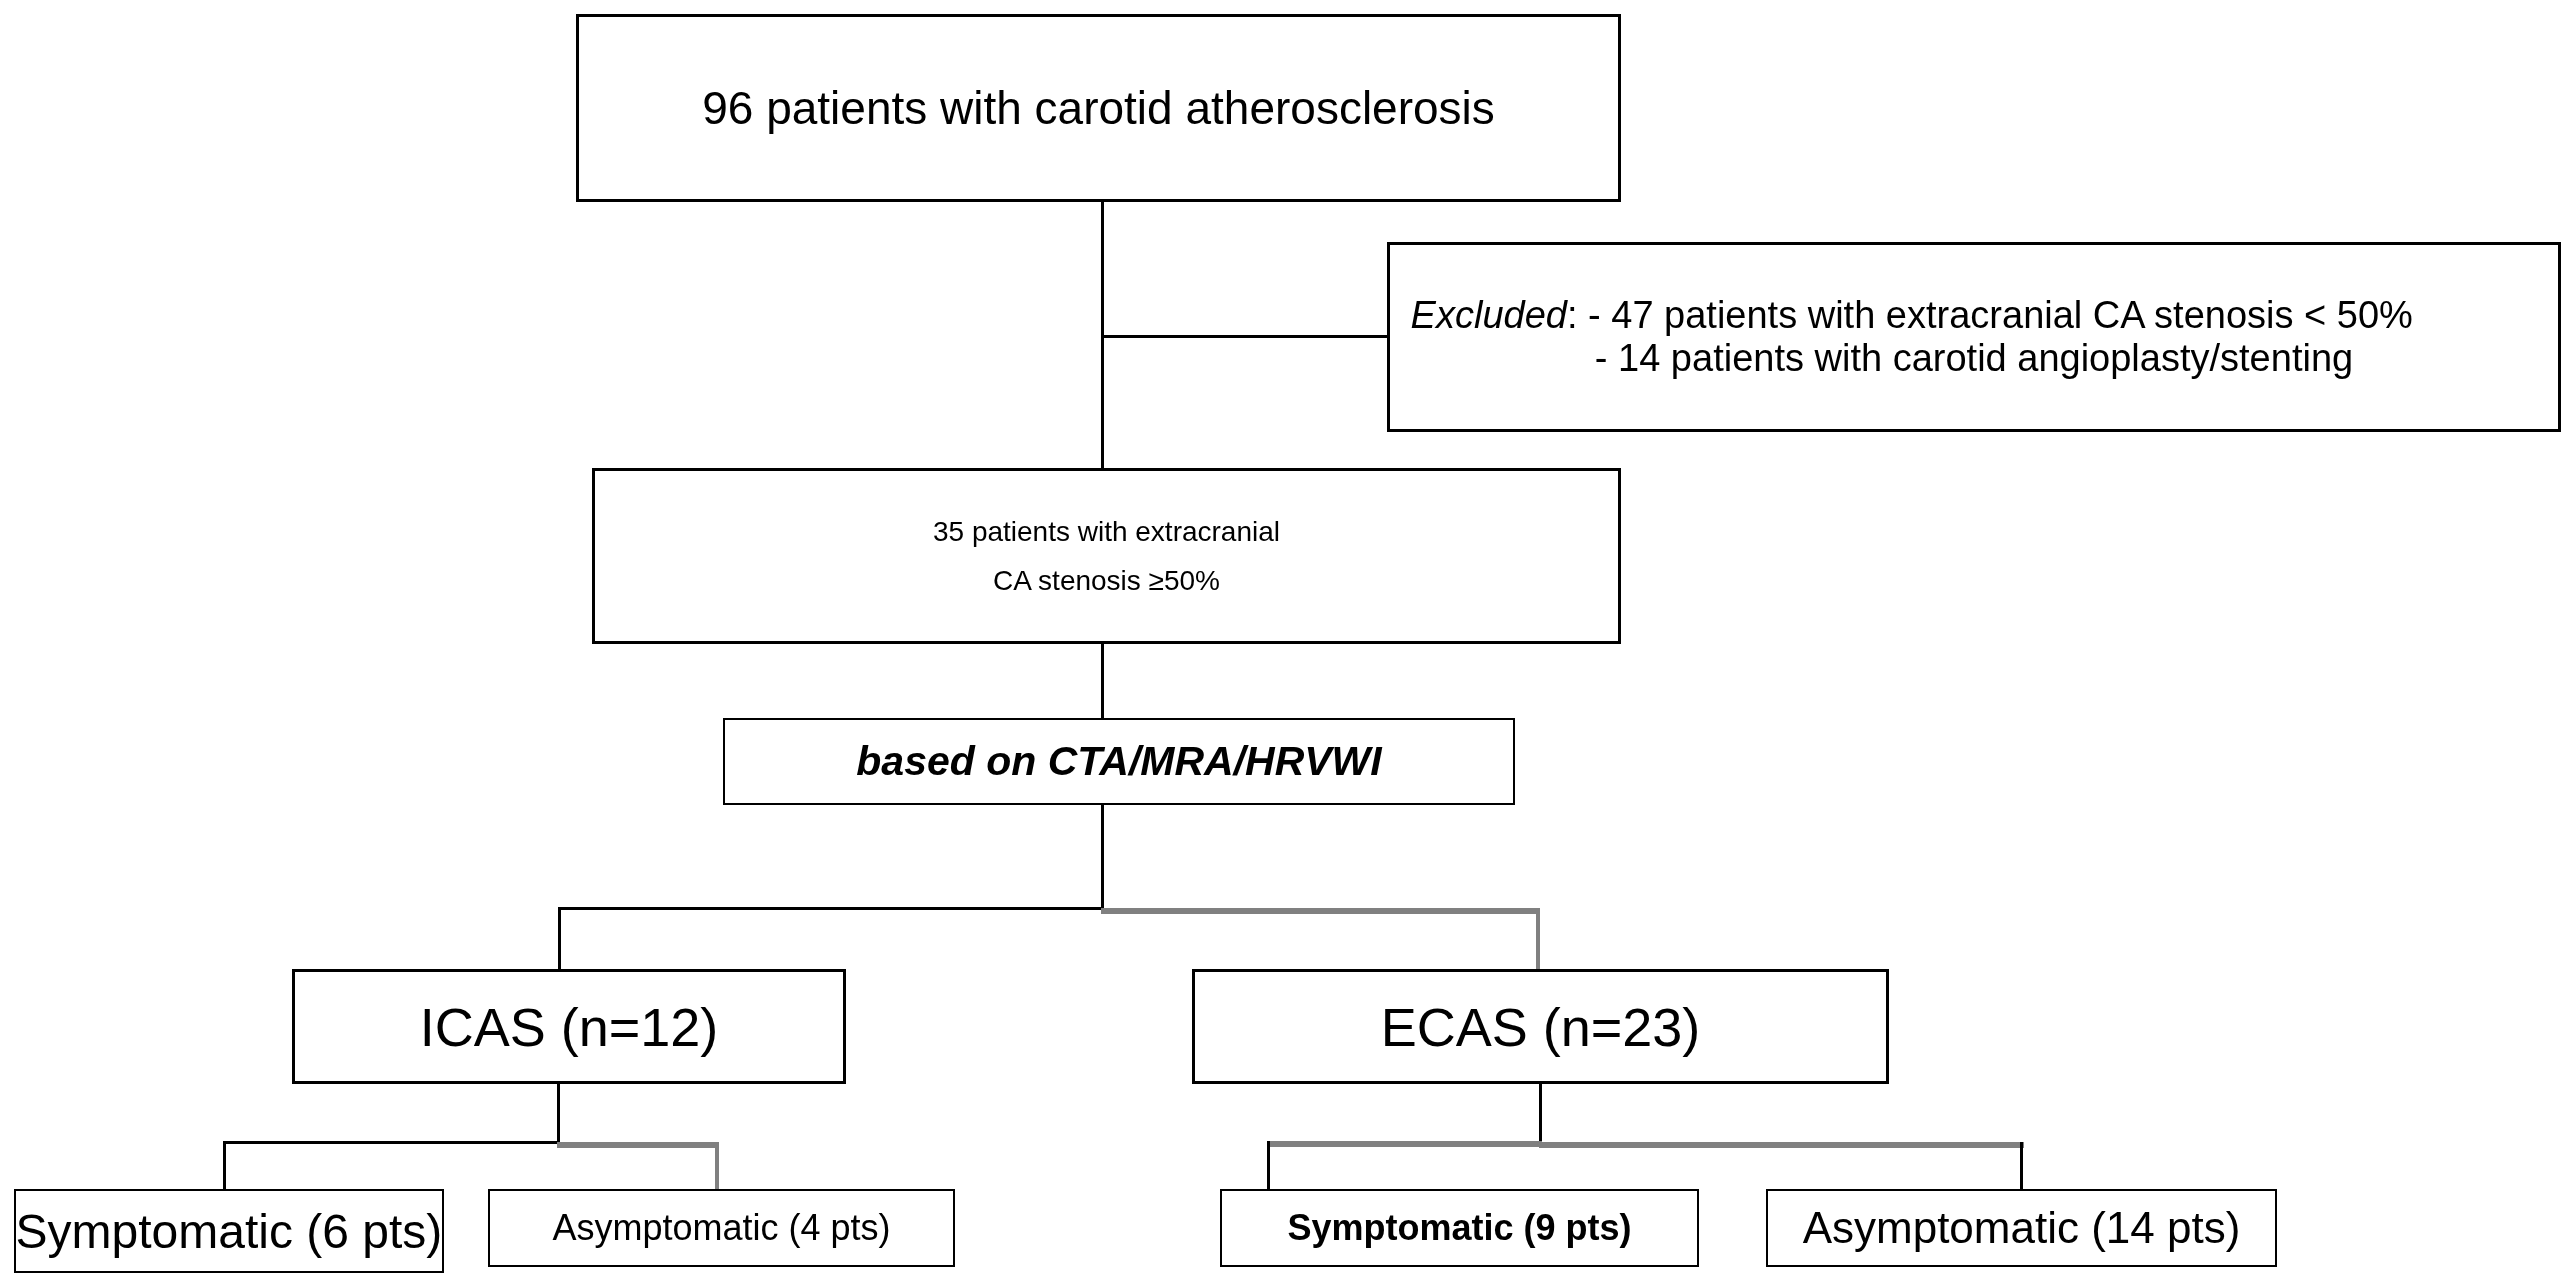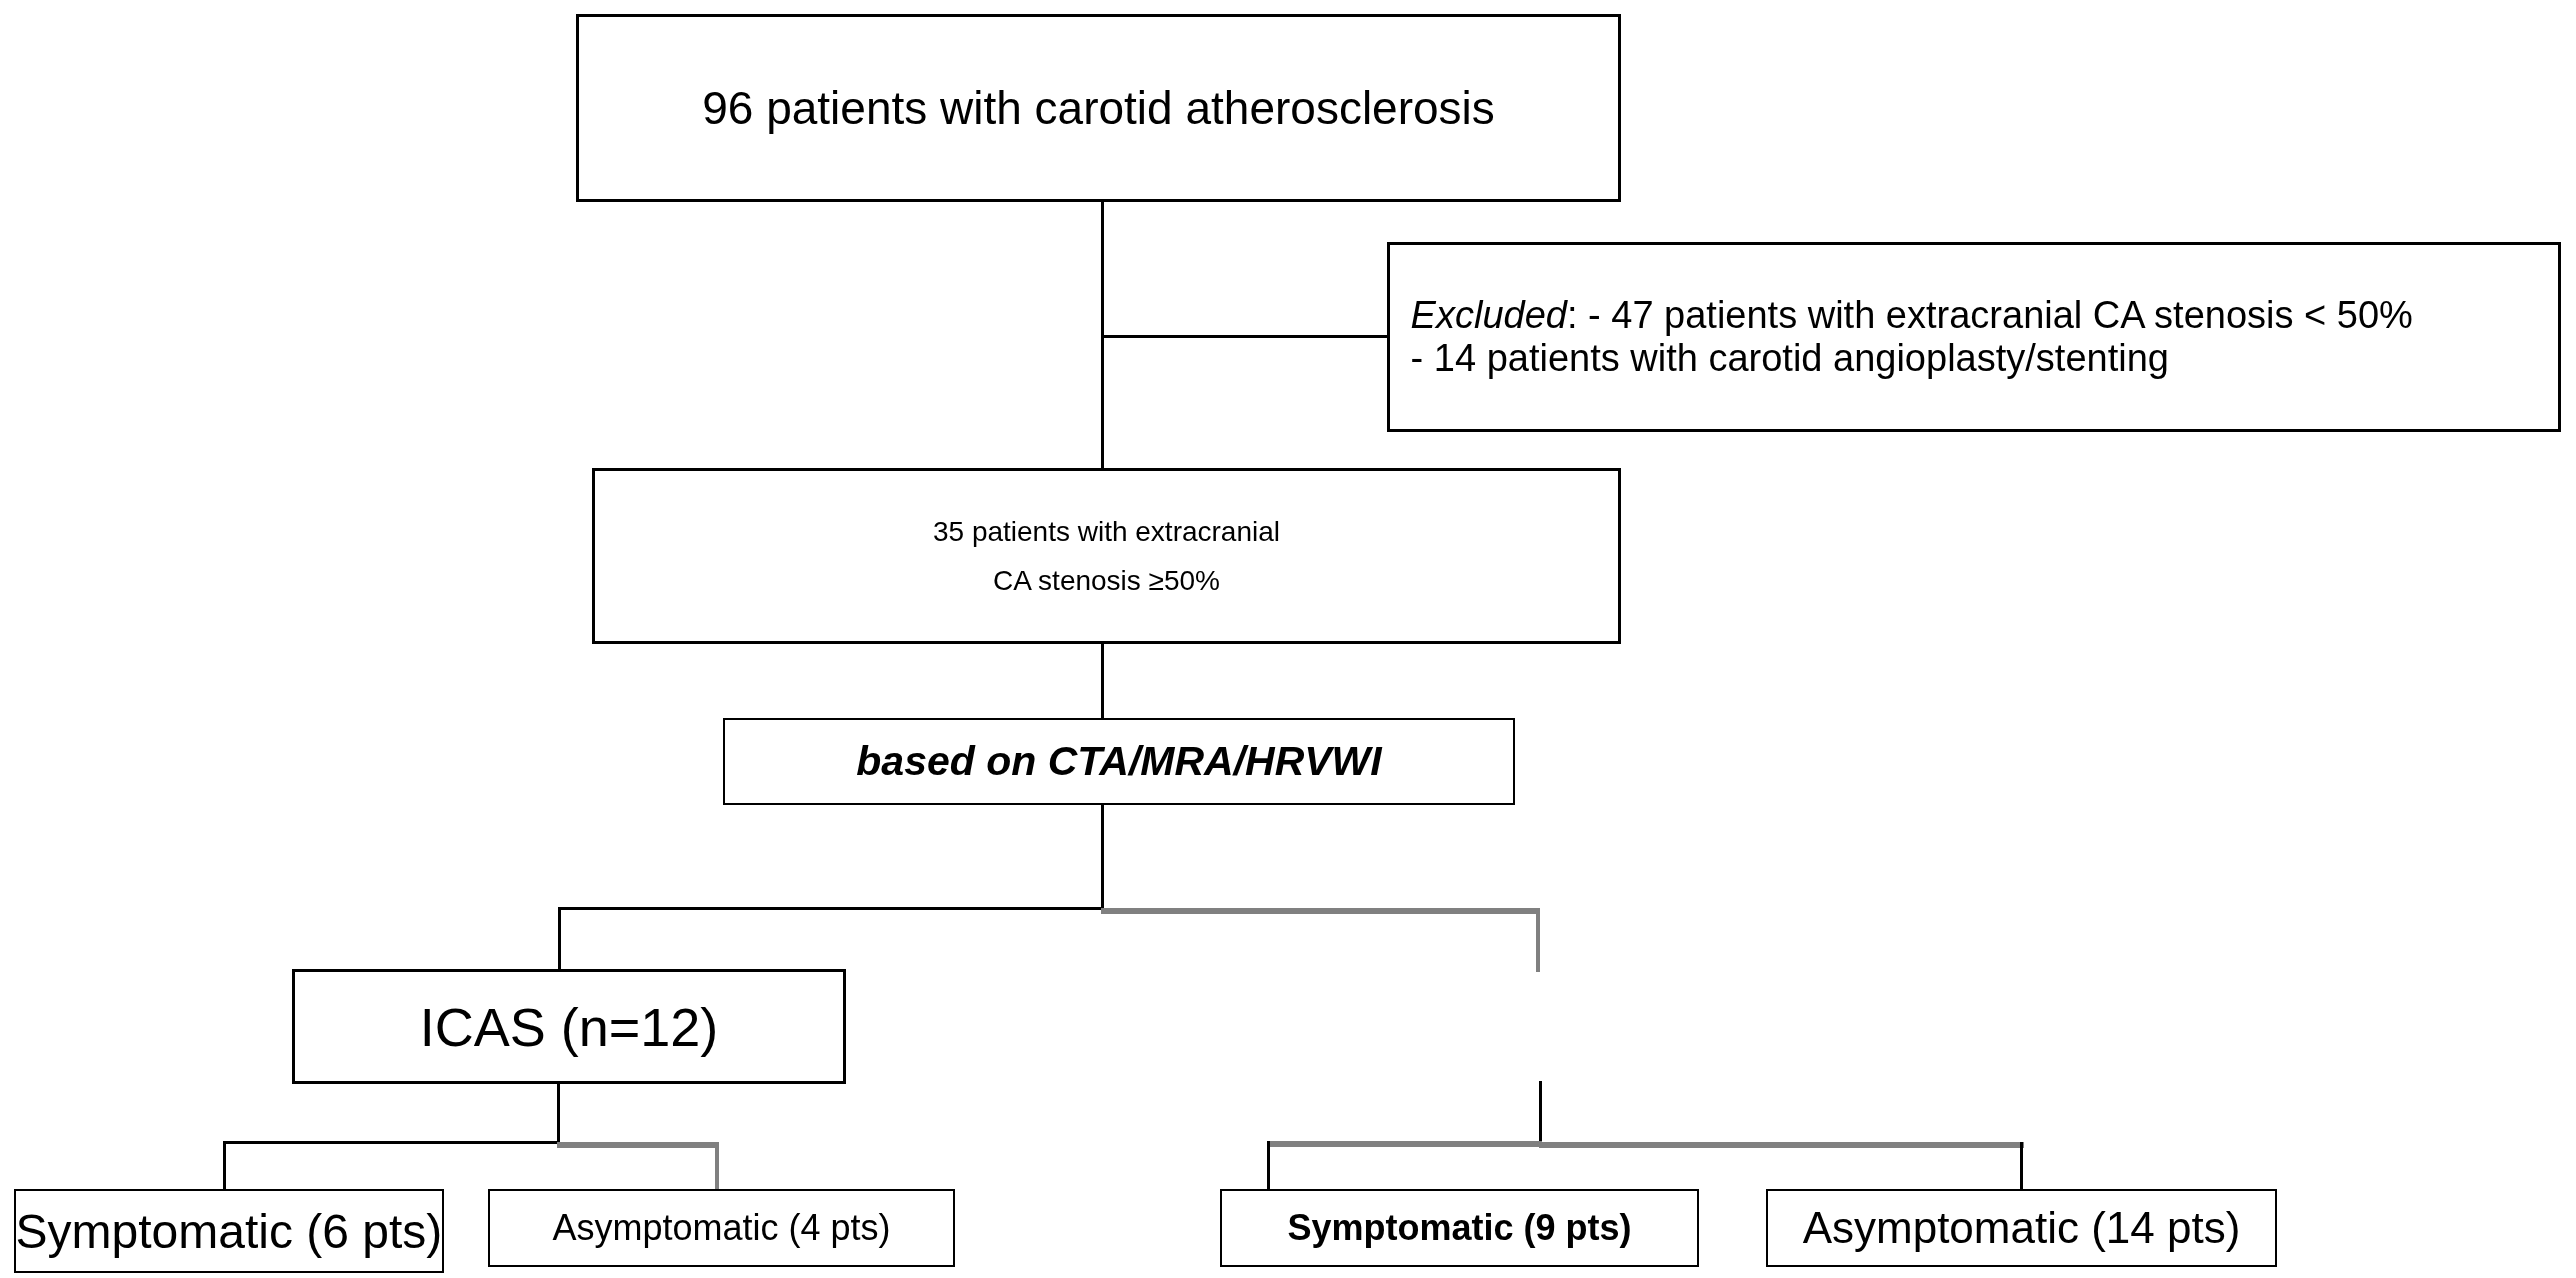--- a/index.html
+++ b/index.html
@@ -36,21 +36,21 @@
   }
   .box.thin {
     border-width: 2.4px;
   }
 
   
   #box-total       { left: 576px;  top: 14.3px;   width: 1045px; height: 188px; font-size: 46px; }
   #box-excluded    { left: 1387px; top: 242px;  width: 1174px; height: 190px; font-size: 38px;
                      align-items: flex-start; padding: 0 20.6px; }
   #box-excluded .line { text-align: left; }
-  #box-excluded .line.second { text-align: left; padding-right: 9px; }
+  #box-excluded .line.second { text-align: center; padding-right: 9px; }
   #box-included    { left: 592px;  top: 468px;  width: 1029px; height: 176px; font-size: 28px; line-height: 1.75; }
   #box-modality    { left: 723px;  top: 718px;  width: 792px; height: 87px; font-size: 41px; font-style: italic; font-weight: bold; }
   #box-icas        { left: 292px;  top: 969px; width: 554px;  height: 115px; font-size: 54px; }
   #box-ecas        { left: 1192px; top: 969px; width: 697px;  height: 115px; font-size: 54px; }
   #box-sym-icas    { left: 13.5px;   top: 1189px; width: 430px;  height: 84px;  font-size: 48px; }
   #box-asym-icas   { left: 488px;  top: 1189px; width: 467px;  height: 78px;  font-size: 36px; }
   #box-sym-ecas    { left: 1220px; top: 1189px; width: 479px;  height: 78px;  font-size: 36px; font-weight: bold; }
   #box-asym-ecas   { left: 1766px; top: 1189px; width: 511px;  height: 78px;  font-size: 44px; }
 
   
@@ -138,20 +138,23 @@
   </div>
 
   <div class="box thin" id="box-modality">
     <span class="line">based on CTA/MRA/HRVWI</span>
   </div>
 
   <div class="box" id="box-icas">
     <span class="line">ICAS (n=12)</span>
   </div>
 
+  <div class="box" id="box-ecas">
+    <span class="line">ECAS (n=23)</span>
+  </div>
 
   <div class="box thin" id="box-sym-icas">
     <span class="line">Symptomatic (6 pts)</span>
   </div>
 
   <div class="box thin" id="box-asym-icas">
     <span class="line">Asymptomatic (4 pts)</span>
   </div>
 
   <div class="box thin" id="box-sym-ecas">

